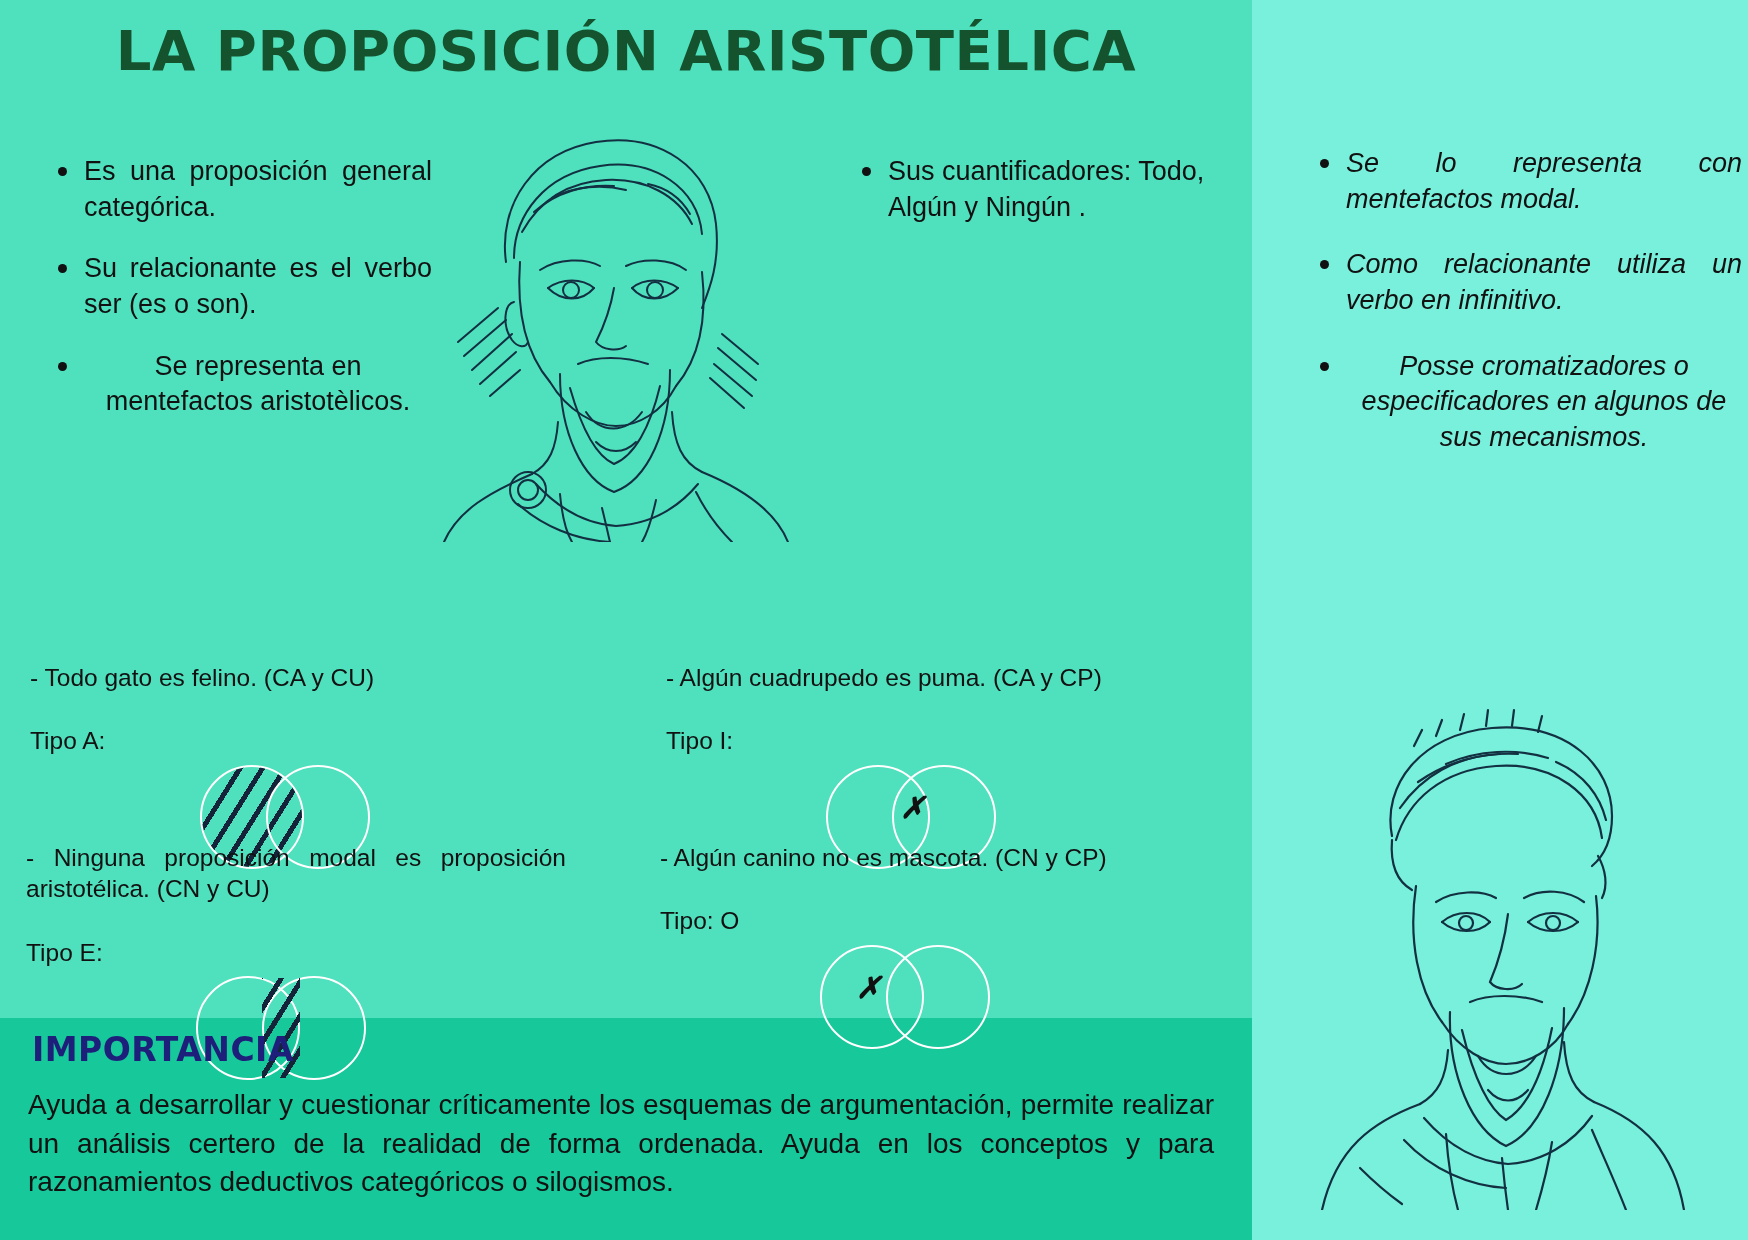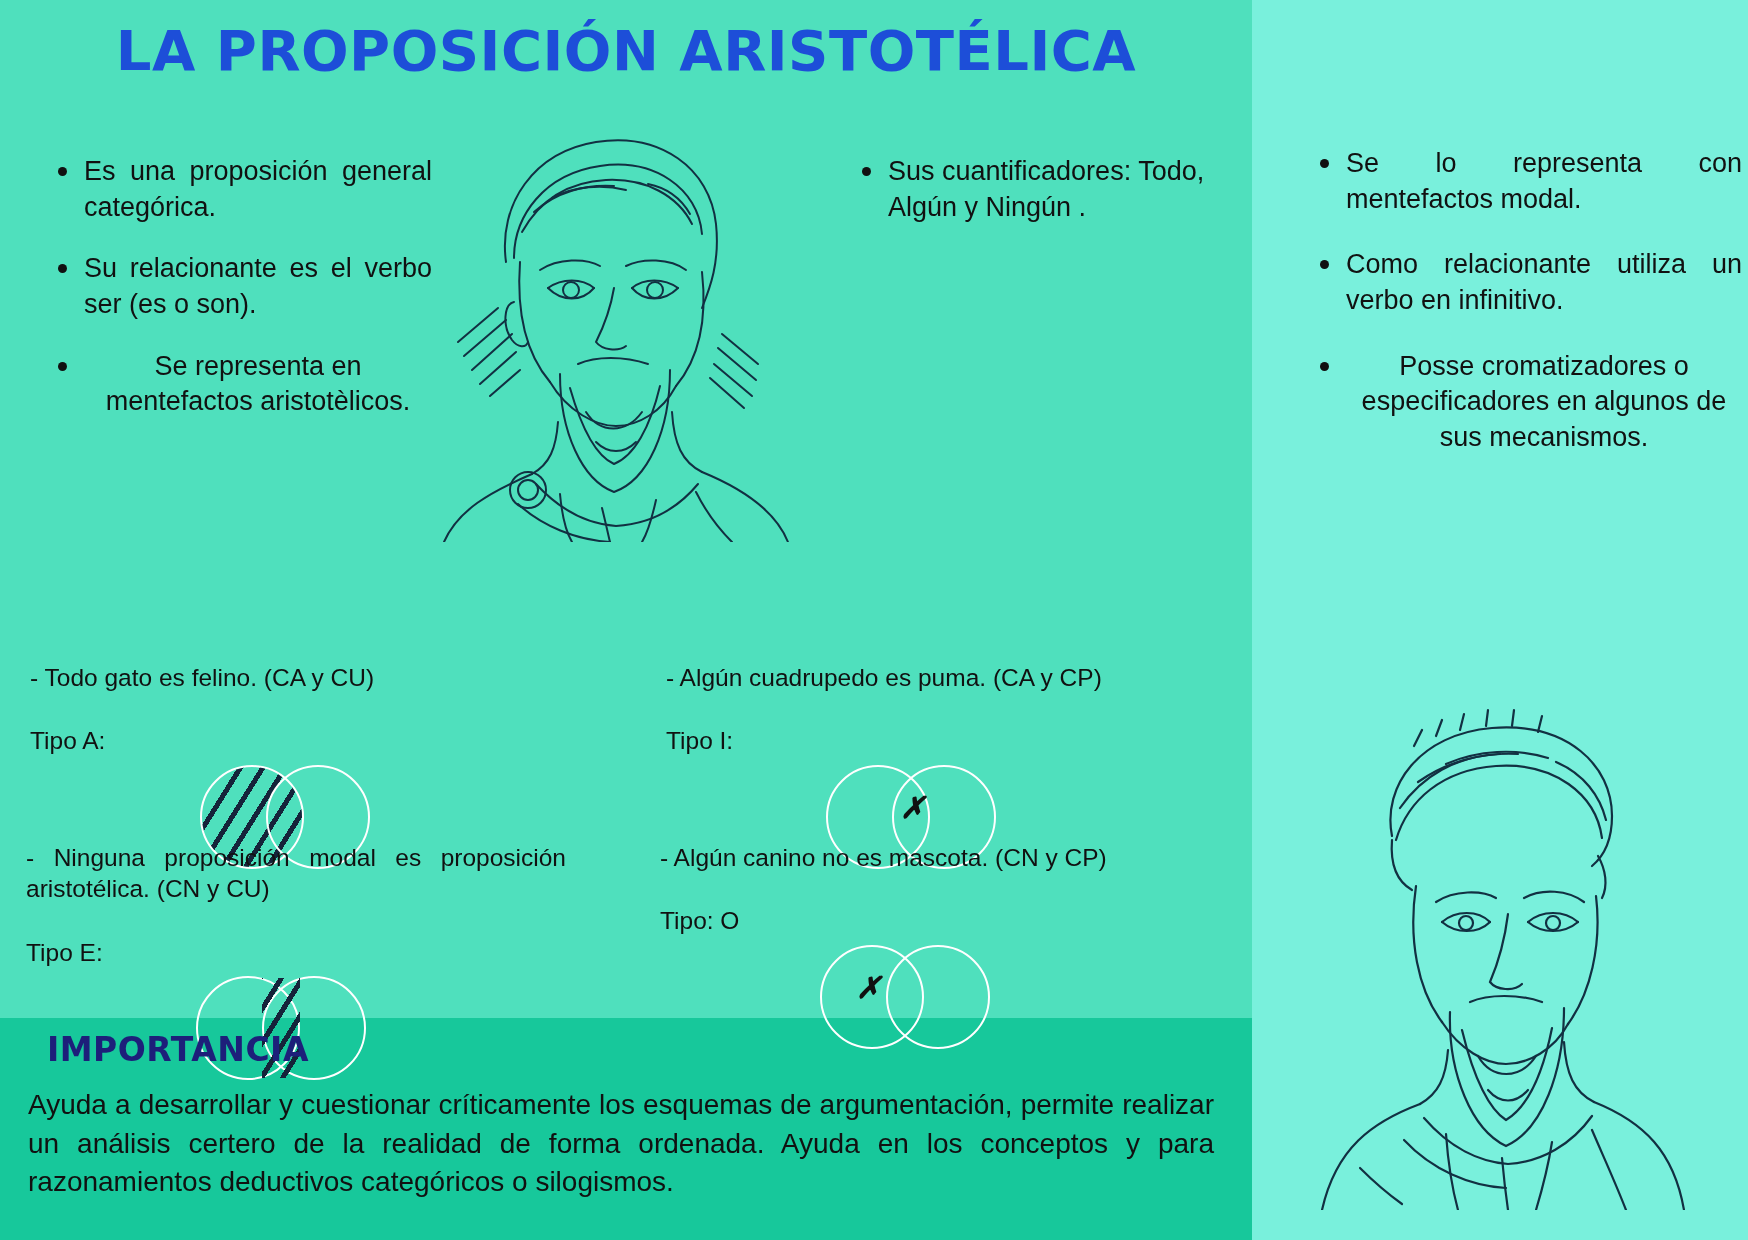--- a/index.html
+++ b/index.html
@@ -38,21 +38,21 @@
   }
   
   .title {
     position: absolute;
     left: 0; top: 18px;
     width: 1252px;
     text-align: center;
     font-size: 56px;
     font-weight: 800;
     letter-spacing: 0.5px;
-    color: #1d4ed8;
+    color: #14532d;
     font-family: "DejaVu Sans", sans-serif;
   }
   
   .bullets {
     position: absolute;
     list-style: none;
     margin: 16px;
     padding: 0;
     color: #111111;
   }
@@ -70,21 +70,21 @@
     width: 9px; height: 9px;
     border-radius: 50%;
     background: #111111;
   }
   .just li { text-align: justify; }
   .just li:last-child { text-align: center; }
 
   #col1 { left: 26px; top: 138px; width: 390px; }
   #col2 { left: 830px; top: 138px; width: 380px; }
   #col3 { left: 1288px; top: 130px; width: 438px; }
-  #col3 li { margin-bottom: 30px; }
+  #col3 li { margin-bottom: 30px; font-style: italic; }
 
   
   .portrait-aristotle {
     position: absolute;
     left: 410px; top: 112px;
     width: 400px; height: 430px;
   }
   .portrait-ibn {
     position: absolute;
     left: 1296px; top: 690px;
@@ -167,21 +167,21 @@
     font-weight: 700;
     font-style: italic;
     color: #111111;
     line-height: 1;
   }
   .venn .xmark.left { left: 36px; }
 
   
   .imp-title {
     position: absolute;
-    left: 47px; top: 1030px;
+    left: 32px; top: 1030px;
     font-size: 33px;
     font-weight: 800;
     letter-spacing: 0.5px;
     color: #1d1f7a;
     font-family: "DejaVu Sans", sans-serif;
   }
   .imp-body {
     position: absolute;
     left: 28px; top: 1086px;
     width: 1186px;

